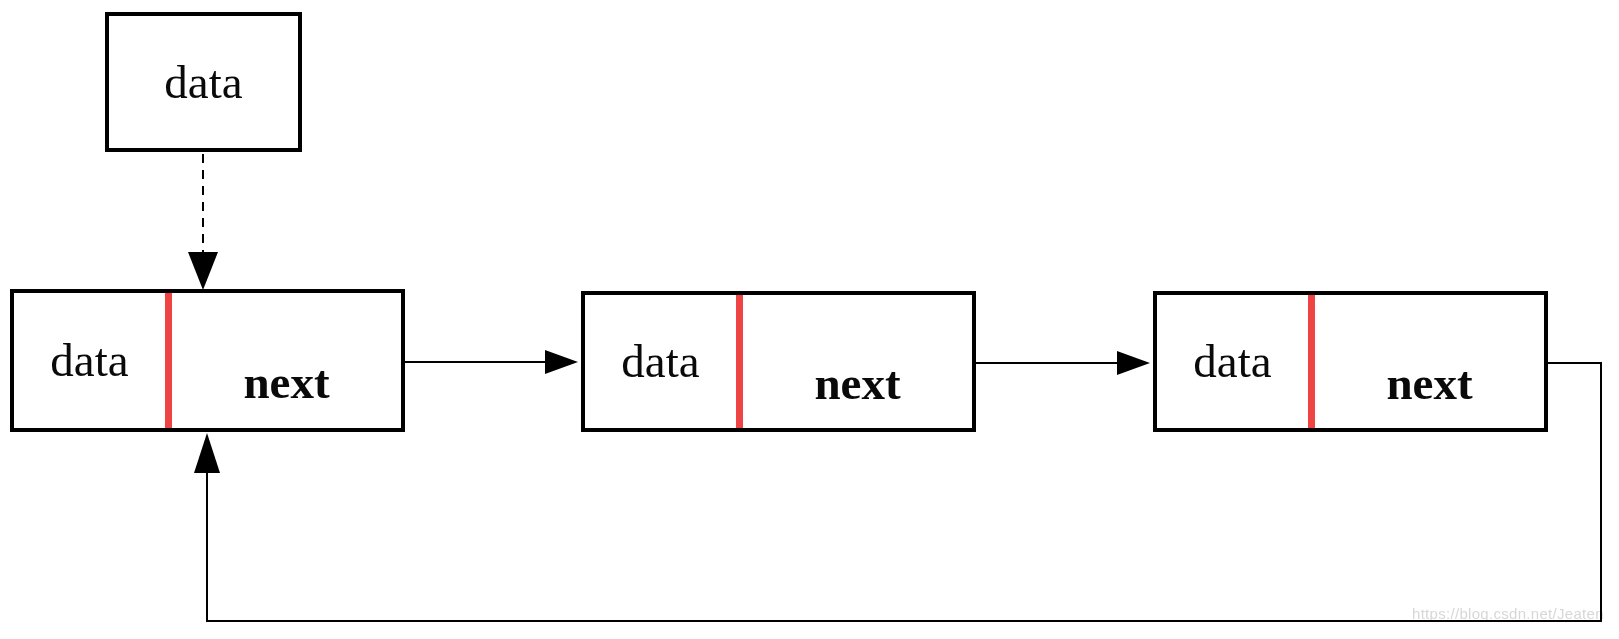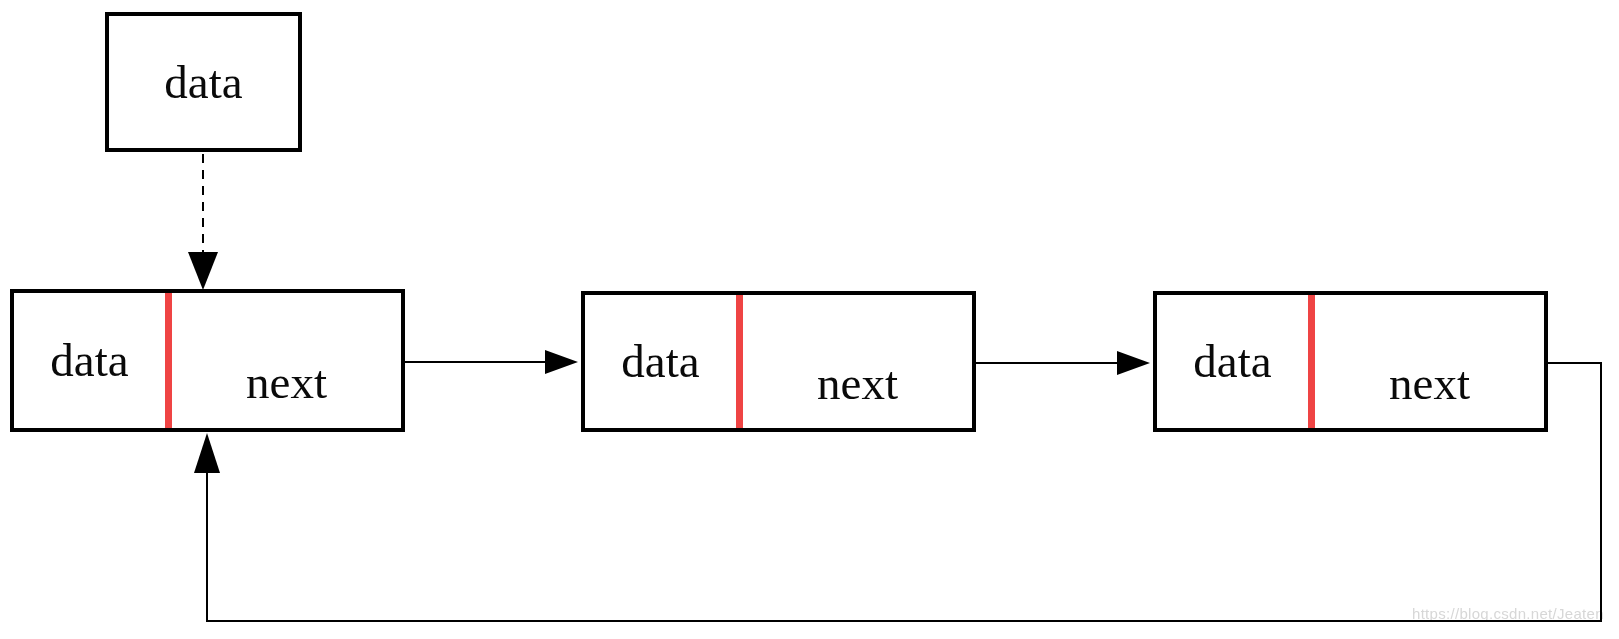--- a/index.html
+++ b/index.html
@@ -33,21 +33,21 @@
   .cell {
     box-sizing: border-box;
     display: flex; align-items: center; justify-content: center;
     height: 100%;
   }
   .cell-data {
     width: 158px;
     border-right: 7px solid #ef4444;
     text-align: right;
   }
-  .cell-next { flex: 1; }
+  .cell-next { flex: 1; font-weight: bold; }
   .node-label, .head-label {
     font-size: 47px;
     color: #0a0a0a;
     line-height: 1;
     white-space: nowrap;
   }
   .cell-next .node-label { transform: translateY(22px); }
   
   .hline, .vline {
     position: absolute;

